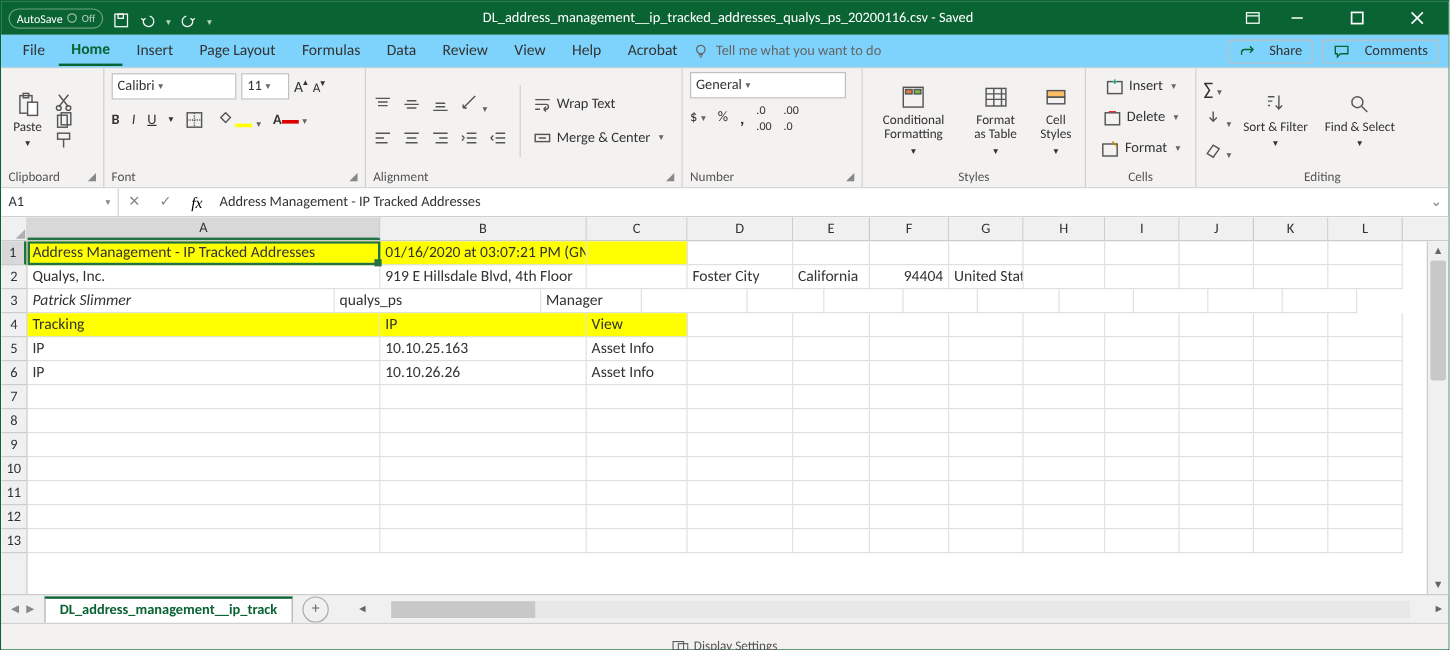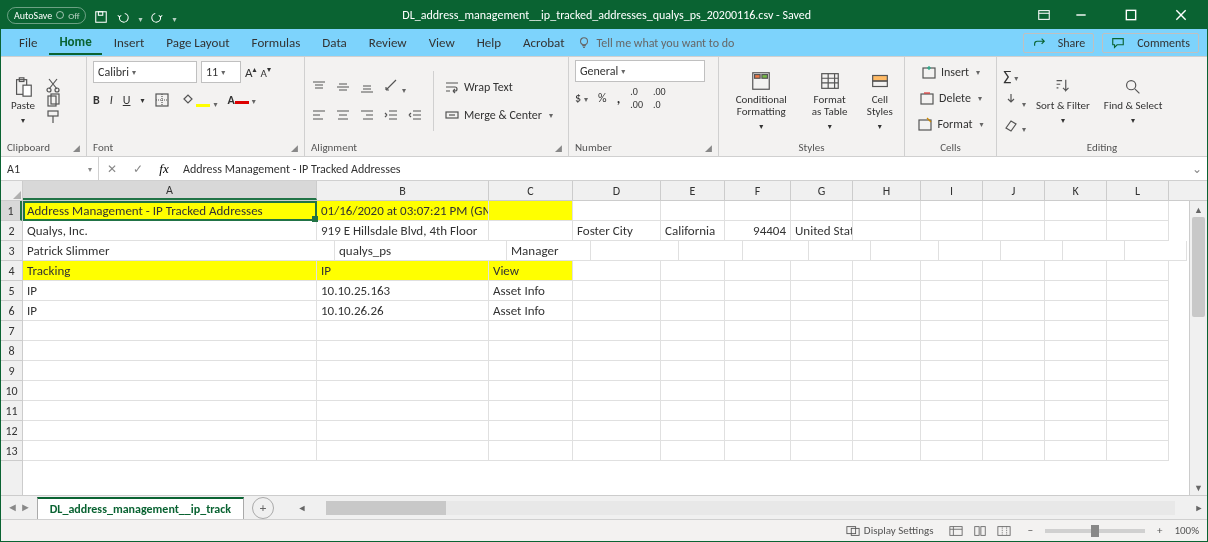--- a/index.html
+++ b/index.html
@@ -77,21 +77,21 @@
 .tabbar { height:24px; background:#f0f0f0; border-top:1px solid #ccc; display:flex; align-items:center; }
 .tabnav { display:flex; gap:2px; padding:0 6px; color:#888; font-size:11px; }
 .sheet-tab { border:1px solid #aaa; border-bottom:none; background:#fff; padding:3px 12px; font-size:12px; color:#0a6332; font-weight:bold; border-top:2px solid #0a6332; }
 .addsheet { width:22px; height:22px; border:1px solid #aaa; border-radius:50%; display:flex; align-items:center; justify-content:center; margin-left:8px; font-size:13px; color:#666; }
 .hscroll { flex:1; display:flex; align-items:center; margin-left:20px; position:relative; }
 .hscroll .track { flex:1; height:14px; background:#e8e8e8; position:relative; margin:0 16px; }
 .hscroll .thumb { position:absolute; left:0; width:120px; top:0; bottom:0; background:#c8c8c8; }
 .hscroll .arr { width:16px; text-align:center; font-size:9px; color:#666; }
 
 
-.statusbar { height:22px; background:#f3f2f1; border-top:1px solid #d0d0d0; display:flex; align-items:center; padding:0 8px; font-size:11px; color:#555; gap:12px; }
+.statusbar { height:22px; background:#f3f2f1; border-top:1px solid #d0d0d0; display:flex; align-items:center; padding:0 8px; font-size:11px; color:#555; gap:12px;flex-direction:column; }
 .statusbar .spacer { flex:1; }
 .viewbtns { display:flex; gap:2px; }
 .viewbtns div { width:22px; height:18px; border:1px solid transparent; display:flex; align-items:center; justify-content:center; }
 .viewbtns svg { width:14px; height:12px; stroke:#666; fill:none; stroke-width:1; }
 .zoom-slider { width:100px; height:4px; background:#d0d0d0; position:relative; }
 .zoom-slider .mid { position:absolute; left:50%; top:-3px; width:1px; height:10px; background:#888; }
 .zoom-slider .knob { position:absolute; left:50%; top:-4px; width:8px; height:12px; background:#888; transform:translateX(-50%); }
 </style>
 </head>
 <body>
@@ -471,21 +471,21 @@
             <div class="cell" style="width: 64px;">California</div>
             <div class="cell num" style="width: 66px;">94404</div>
             <div class="cell" style="width: 62px;">United States of America</div>
             <div class="cell" style="width: 68px;"></div>
             <div class="cell" style="width: 62px;"></div>
             <div class="cell" style="width: 62px;"></div>
             <div class="cell" style="width: 62px;"></div>
             <div class="cell" style="width: 62px;"></div>
           </div>
           <div class="gr-row">
-            <div class="cell" style="width: 312px;">Patrick Slimmer</div>
+            <div class="cell" style="width: 256px; font-style: italic;">Patrick Slimmer</div>
             <div class="cell" style="width: 172px;">qualys_ps</div>
             <div class="cell" style="width: 84px;">Manager</div>
             <div class="cell" style="width: 88px;"></div>
             <div class="cell" style="width: 64px;"></div>
             <div class="cell" style="width: 66px;"></div>
             <div class="cell" style="width: 62px;"></div>
             <div class="cell" style="width: 68px;"></div>
             <div class="cell" style="width: 62px;"></div>
             <div class="cell" style="width: 62px;"></div>
             <div class="cell" style="width: 62px;"></div>

